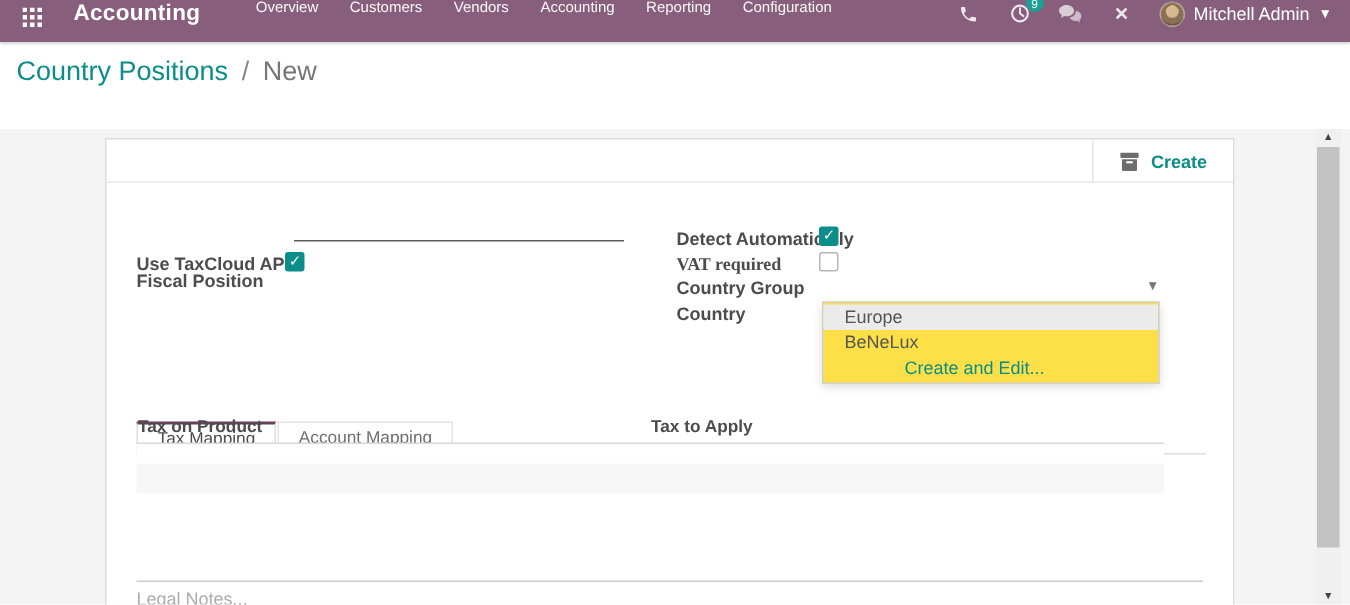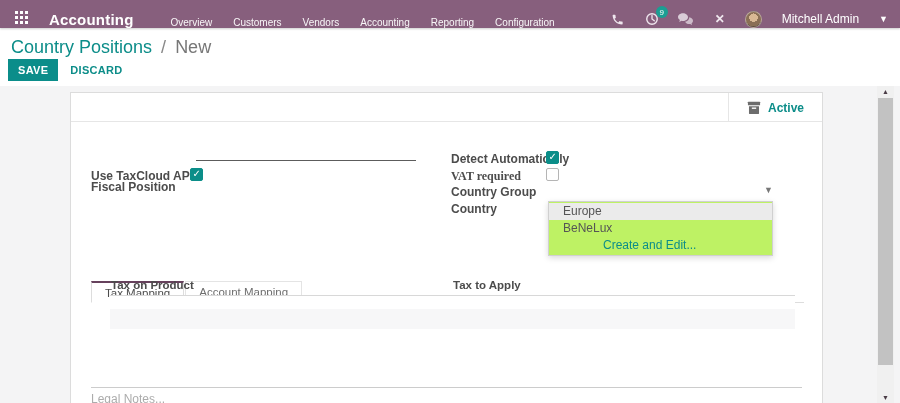--- a/index.html
+++ b/index.html
@@ -2,31 +2,31 @@
 <html><head>
 <meta charset="utf-8">
 <style>
   * { margin:0; padding:0; box-sizing:border-box; }
   html,body { width:900px; height:403px; }
   body { font-family:"Liberation Sans", sans-serif; background:#fff; position:relative; overflow:hidden; }
   .screen { position:absolute; inset:0; width:900px; height:403px; }
 
   
   .navbar { position:absolute; left:0; top:0; width:900px; height:28px; background:#875f7d;
-            display:flex; align-items:flex-end; color:#fff; box-shadow:0 1px 2px rgba(0,0,0,.2); z-index:30;}
+            display:flex; align-items:flex-start; color:#fff; box-shadow:0 1px 2px rgba(0,0,0,.2); z-index:30;}
   .apps-btn { margin-left:10px; width:22px; height:22px; display:flex; align-items:center; justify-content:center; cursor:pointer; }
   .brand { font-size:15px; font-weight:bold; margin-left:17px; letter-spacing:.2px; }
   .main-menu { display:flex; margin-left:37px; gap:21px; }
   .menu-item { font-size:10px; color:rgba(255,255,255,.95); cursor:pointer; }
   .nav-right { margin-left:auto; display:flex; align-items:center; gap:16px; padding-right:12px; }
   .nav-ico { position:relative; display:flex; align-items:center; justify-content:center; width:18px; height:18px; cursor:pointer; }
   .badge { position:absolute; top:-4px; right:-7px; background:#1b9e93; color:#fff; font-size:8px;
            min-width:12px; height:12px; border-radius:7px; display:flex; align-items:center; justify-content:center; padding:0 2px; }
   .x-glyph { font-size:12px; font-weight:bold; color:#f0e8ef; }
-  .user-box { display:flex; align-items:center; gap:20px; cursor:pointer; }
+  .user-box { display:flex; align-items:center; gap:6px; cursor:pointer; }
   .avatar { width:17px; height:17px; border-radius:50%;
             background:radial-gradient(circle at 50% 38%, #d8b894 0 35%, #8a6f55 36% 70%, #5d4a3a 71%); border:1px solid rgba(255,255,255,.4); }
   .user-name { font-size:12px; color:#fff; }
   .caret { font-size:9px; color:#fff; }
 
   
   .control-panel { position:absolute; left:0; top:28px; width:900px; height:58px; background:#fff; }
   .breadcrumb { position:absolute; left:11px; top:9px; font-size:18px; }
   .bc-link { color:#0c8d89; cursor:pointer; }
   .bc-sep { color:#888; margin:0 4px; }
@@ -48,35 +48,35 @@
 
   .form-label { position:absolute; font-size:12px; font-weight:bold; color:#4c4c4c; }
   .input-underline { position:absolute; border-bottom:1px solid #5c5c5c; height:14px; }
   .checkbox { position:absolute; width:13px; height:13px; border:1px solid #b5b5b5; background:#fff; border-radius:2px; cursor:pointer; }
   .checkbox.checked { background:#0b8e89; border-color:#0b8e89; }
   .checkbox.checked::after { content:"✓"; color:#fff; font-size:10px; position:absolute; left:1.5px; top:-1px; }
   .select-field { position:absolute; height:15px; cursor:pointer; }
   .select-caret { position:absolute; right:0; top:2px; font-size:9px; color:#777; }
 
   
-  .dropdown { position:absolute; left:477px; top:108px; width:225px; background:#bef264;
+  .dropdown { position:absolute; left:477px; top:108px; width:225px; background:#fde047;
               border:1px solid #d0d0d0; box-shadow:0 2px 6px rgba(0,0,0,.15); z-index:20; padding:1px 0; }
   .dd-item { font-size:12px; color:#555; padding:2px 0 2px 14px; height:17px; line-height:13px; cursor:pointer; }
   .dd-item.highlight { background:#ebebeb; }
   .dd-create { font-size:12px; color:#0c8d89; padding:2px 0 3px 54px; height:17px; line-height:13px; cursor:pointer; }
 
   
   .notebook { position:absolute; left:20px; top:144px; width:713px; }
   .tabs { display:flex; border-bottom:1px solid #ddd; height:22px;margin-top:44px; }
   .tab { font-size:11.5px; padding:4px 13px 0 13px; background:#fff; cursor:pointer; position:relative; }
   .tab.active { color:#4c4c4c; border:1px solid #ddd; border-top:2px solid #66415c; border-bottom:1px solid #fff; margin-bottom:-1px; }
   .tab.inactive { color:#6e6e6e; border:1px solid #e4e4e4; border-bottom:none; margin-left:1px; }
 
   
-  .map-table { position:absolute; left:20px; top:186px; width:685px;margin-left:19px; }
+  .map-table { position:absolute; left:20px; top:186px; width:685px; }
   .thead { display:flex; padding-bottom:4px; border-bottom:1px solid #d8d8d8; }
   .th { font-size:11.5px; font-weight:bold; color:#4c4c4c; }
   .th1 { width:343px; padding-left:1px; }
   .addline-row { background:#f7f7f8; border-bottom:1px solid #ededed; height:17px; display:flex; align-items:center; cursor:pointer; }
   .addline { font-size:11.5px; color:#0c8d89; padding-left:2px; }
   .gap-row { height:13px; background:#fff; }
   .stripe-row { height:20px; background:#f7f7f8; }
 
   .legal-divider { position:absolute; left:20px; top:294px; width:711px; border-top:1px solid #ccc; }
   .legal-notes { position:absolute; left:20px; top:299px; font-size:12px; color:#acacac; cursor:text; }
@@ -150,37 +150,33 @@
       </div>
     </div>
   </header>
 
   <div class="control-panel">
     <div class="breadcrumb">
       <span class="bc-link">Country Positions</span>
       <span class="bc-sep">/</span>
       <span class="bc-current">New</span>
     </div>
-    <div class="cp-buttons">
-      <button class="btn-save">SAVE</button>
-      <button class="btn-discard">DISCARD</button>
-    </div>
   </div>
 
   <div class="content">
     <div class="sheet">
 
       <div class="sheet-header">
         <div class="active-btn">
           <svg width="14" height="13" viewBox="0 0 16 15">
             <rect x="1" y="1" width="14" height="4" rx="0.5" fill="#6d6d6d"></rect>
             <path d="M2.2 6h11.6v8a1 1 0 0 1-1 1H3.2a1 1 0 0 1-1-1V6z" fill="#6d6d6d"></path>
             <rect x="5.5" y="7.5" width="5" height="1.6" fill="#ffffff"></rect>
           </svg>
-          <span class="active-label">Active</span>
+          <span class="active-label">Create</span>
         </div>
       </div>
 
       <span class="form-label" style="left:20px; top:59px;margin-top:28px;">Fiscal Position</span>
       <div class="input-underline" style="left:125px; top:54px; width:220px;"></div>
 
       <span class="form-label" style="left:20px; top:76px;">Use TaxCloud API</span>
       <span class="checkbox checked" style="left:119px; top:75px;"></span>
 
       <span class="form-label" style="left:380px; top:59px;">Detect Automatically</span>

